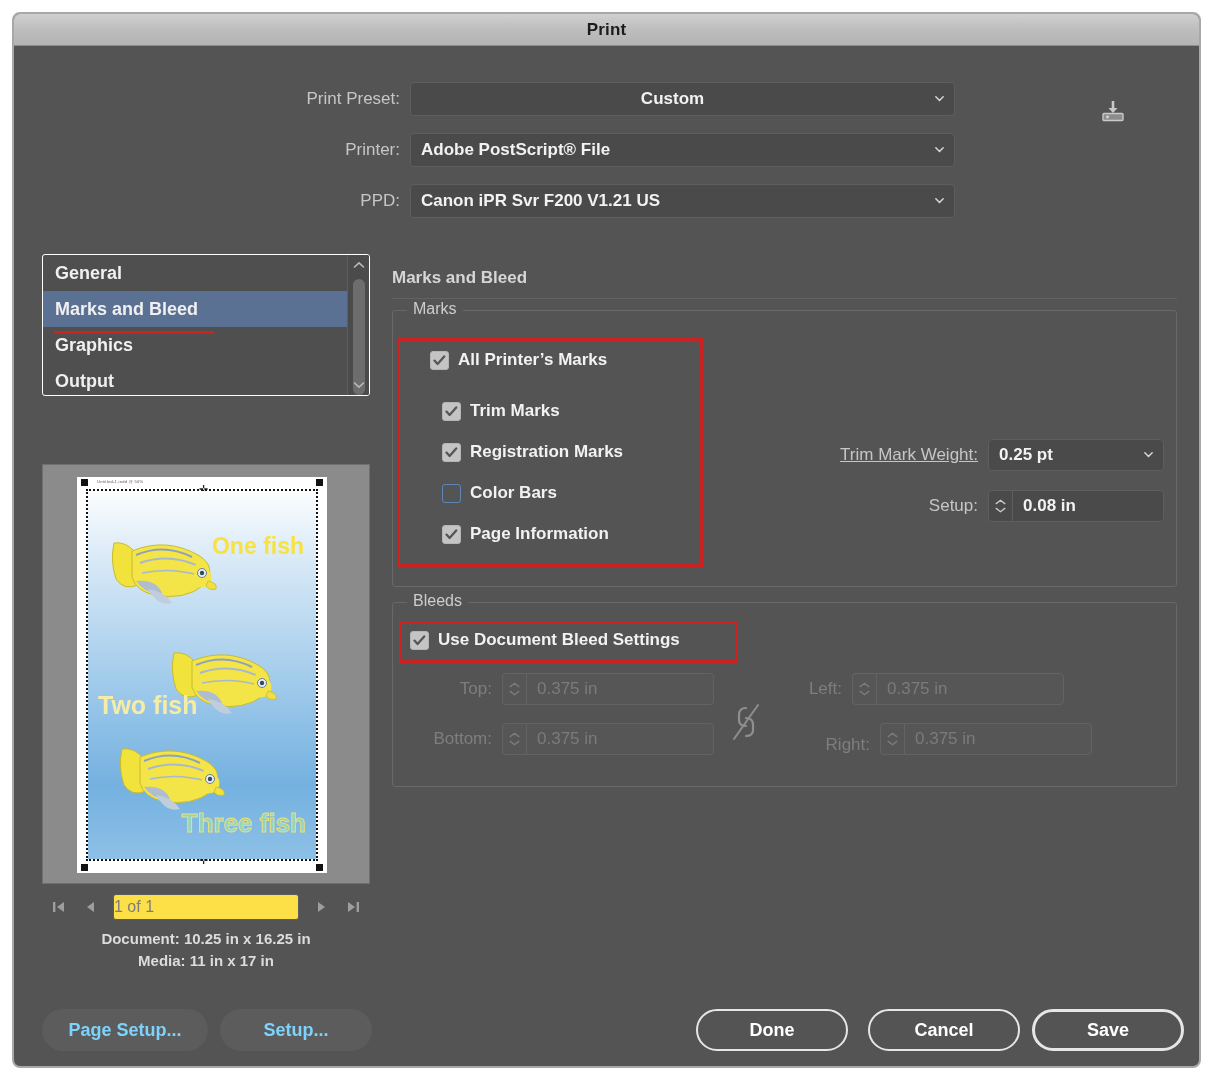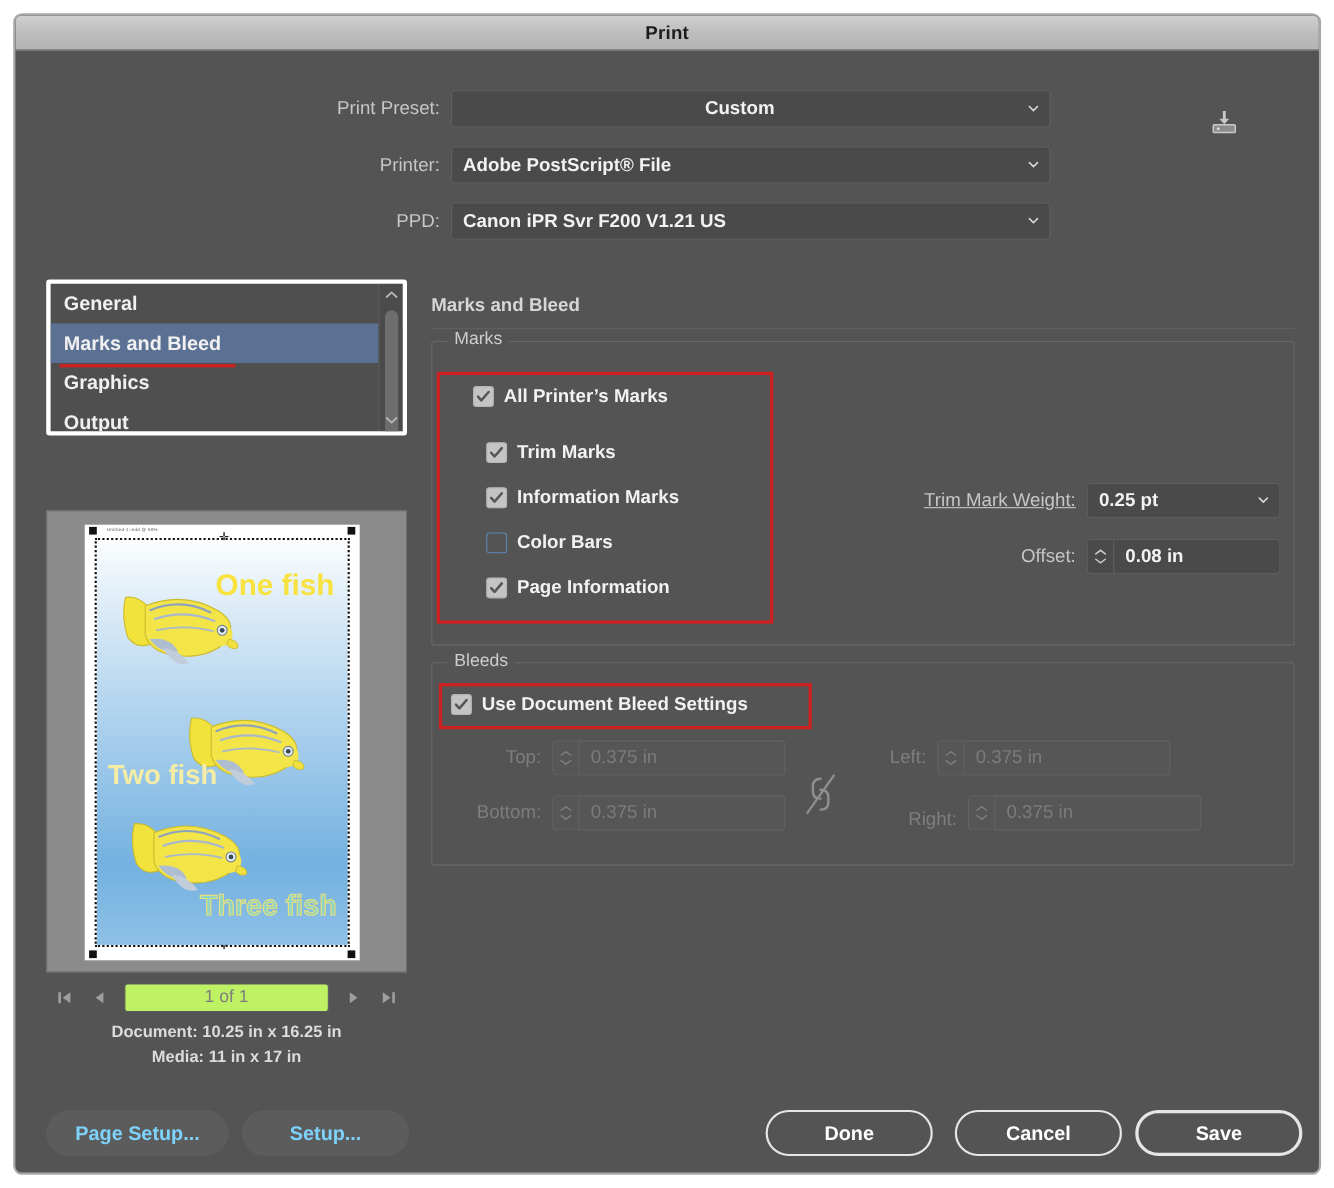--- a/index.html
+++ b/index.html
@@ -69,21 +69,21 @@
     position: absolute; left: 1081px; top: 82px;
     width: 36px; height: 30px;
     display: flex; align-items: center; justify-content: center;
   }
 
   
   #sidebar {
     position: absolute; left: 28px; top: 240px;
     width: 328px; height: 142px;
     background: #4f4f4f;
-    border: 4px solid #ffffff;
+    border: 1px solid #ffffff;
     border-radius: 3px;
     overflow: hidden;
   }
   .sb-item {
     height: 36px; line-height: 36px;
     padding-left: 12px;
     font-size: 18px; font-weight: bold;
     color: #f0f0f0;
     white-space: nowrap;
   }
@@ -163,24 +163,24 @@
     width: 328px; height: 34px;
     display: flex; align-items: center; justify-content: center;
     gap: 12px;
   }
   #pagenav .nb {
     width: 20px; height: 20px;
     display: flex; align-items: center; justify-content: center;
   }
   #pagefield {
     width: 186px; height: 26px;
-    background: #bef264;
+    background: #fde047;
     border: 1px solid #5c5c5c;
     border-radius: 3px;
-    display: flex; align-items: center; justify-content: center;
+    display: flex; align-items: center; 
     font-size: 16px; color: #7d7d7d;
   }
   #docinfo {
     position: absolute; left: 28px; top: 914px;
     width: 328px;
     text-align: center;
     font-size: 15px; font-weight: bold; color: #dcdcdc;
     line-height: 22px;
   }
 
@@ -426,21 +426,21 @@
             <path d="M36 40 Q64 34 92 42" fill="none" stroke="#a9b8cd" stroke-width="1.6"></path>
             <path d="M30 48 Q40 62 56 60 Q50 46 30 48 Z" fill="#aebdd0"></path>
             <path d="M42 56 Q52 74 66 70 Q58 58 42 56 Z" fill="#c2cddc"></path>
             <path d="M90 30 Q110 36 104 50 Q96 58 86 52 Z" fill="#f3e448"></path>
             <circle cx="96" cy="40" r="4.5" fill="#e8eef5" stroke="#6d7f96" stroke-width="1"></circle>
             <circle cx="96" cy="40" r="2.2" fill="#3a4a5e"></circle>
             <path d="M102 48 Q112 50 110 56 Q104 58 100 53 Z" fill="#f0df3f" stroke="#c9bb2f" stroke-width=".8"></path>
           </svg>
         </div>
 
-        <div class="art-txt" style="right:12px; top:26px; font-size:27px; color:#f7e23f;">One fish</div>
+        <div class="art-txt" style="right:12px; top:42px; font-size:23px; color:#f7e23f;">One fish</div>
         <div class="art-txt" style="left:10px; top:200px; font-size:25px; color:#f5eda6;">Two fish</div>
         <div class="art-txt" style="right:10px; bottom:20px; font-size:26px; color:#8fd4c6; -webkit-text-stroke:1px #e8e07a;">Three fish</div>
       </div>
 
       <div id="bleedbox"></div>
     </div>
   </div>
 
   <div id="pagenav">
     <span class="nb">
@@ -499,21 +499,21 @@
     </span>
     <span class="cb-label">Trim Marks</span>
   </div>
 
   <div class="cb-row" style="left:428px; top:425px;">
     <span class="cb on">
       <svg width="13" height="13" viewBox="0 0 13 13">
           <path d="M1.5 6.6 L4.6 10 L11.2 2.4" fill="none" stroke="#565656" stroke-width="2.3" stroke-linecap="round" stroke-linejoin="round"></path>
         </svg>
     </span>
-    <span class="cb-label">Information Marks</span>
+    <span class="cb-label">Registration Marks</span>
   </div>
 
   <div class="cb-row" style="left:428px; top:466px;">
     <span class="cb off"></span>
     <span class="cb-label">Color Bars</span>
   </div>
 
   <div class="cb-row" style="left:428px; top:507px;">
     <span class="cb on">
       <svg width="13" height="13" viewBox="0 0 13 13">
@@ -532,21 +532,21 @@
       <span>0.25 pt</span>
       <span class="chev">
         <svg viewBox="0 0 12 12">
             <path d="M2 4.2 L6 8.2 L10 4.2" fill="none" stroke="#d8d8d8" stroke-width="1.6" stroke-linecap="round"></path>
           </svg>
       </span>
     </div>
   </div>
 
   <div class="ctl-row" style="left:778px; top:476px;">
-    <div class="ctl-label" style="width:196px;">Offset:</div>
+    <div class="ctl-label" style="width:196px;">Setup:</div>
     <div class="spin">
       <svg width="11" height="6" viewBox="0 0 11 6">
           <path d="M1.2 4.6 L5.5 1.3 L9.8 4.6" fill="none" stroke="#c9c9c9" stroke-width="1.4" stroke-linecap="round"></path>
         </svg>
       <svg width="11" height="6" viewBox="0 0 11 6">
           <path d="M1.2 1.4 L5.5 4.7 L9.8 1.4" fill="none" stroke="#c9c9c9" stroke-width="1.4" stroke-linecap="round"></path>
         </svg>
     </div>
     <div class="numfield" style="width:152px;">
       <span>0.08 in</span>

